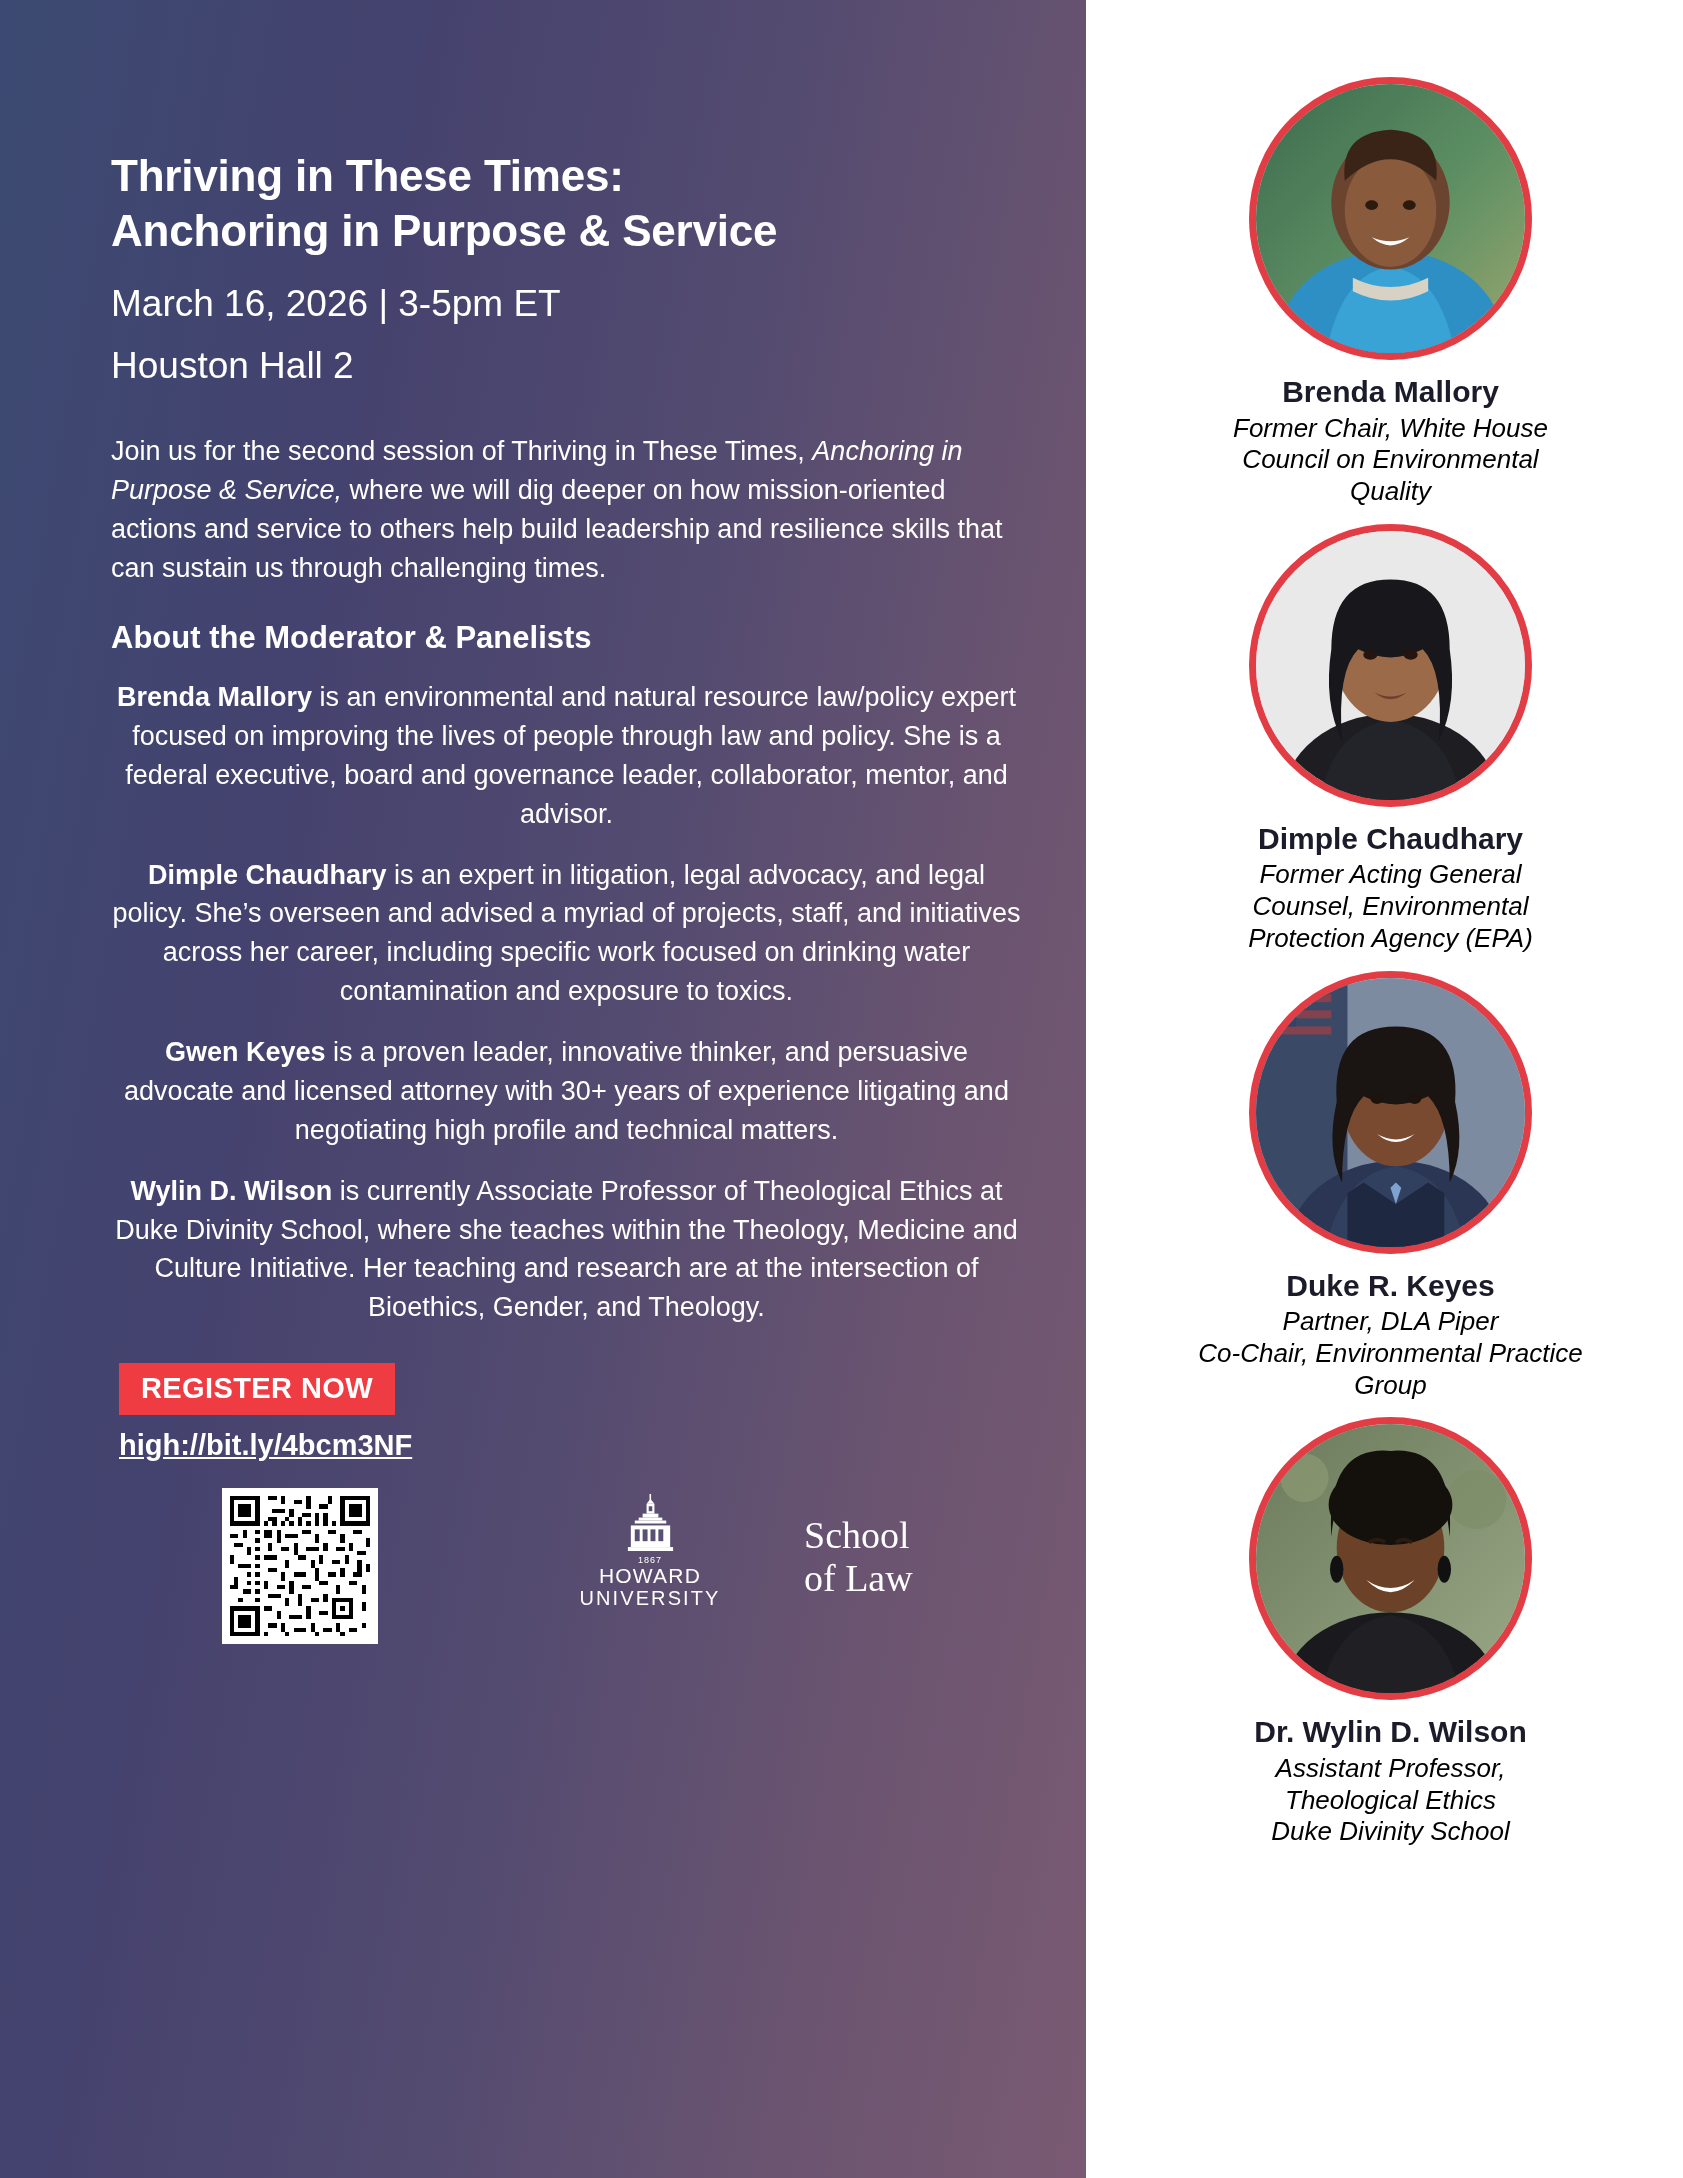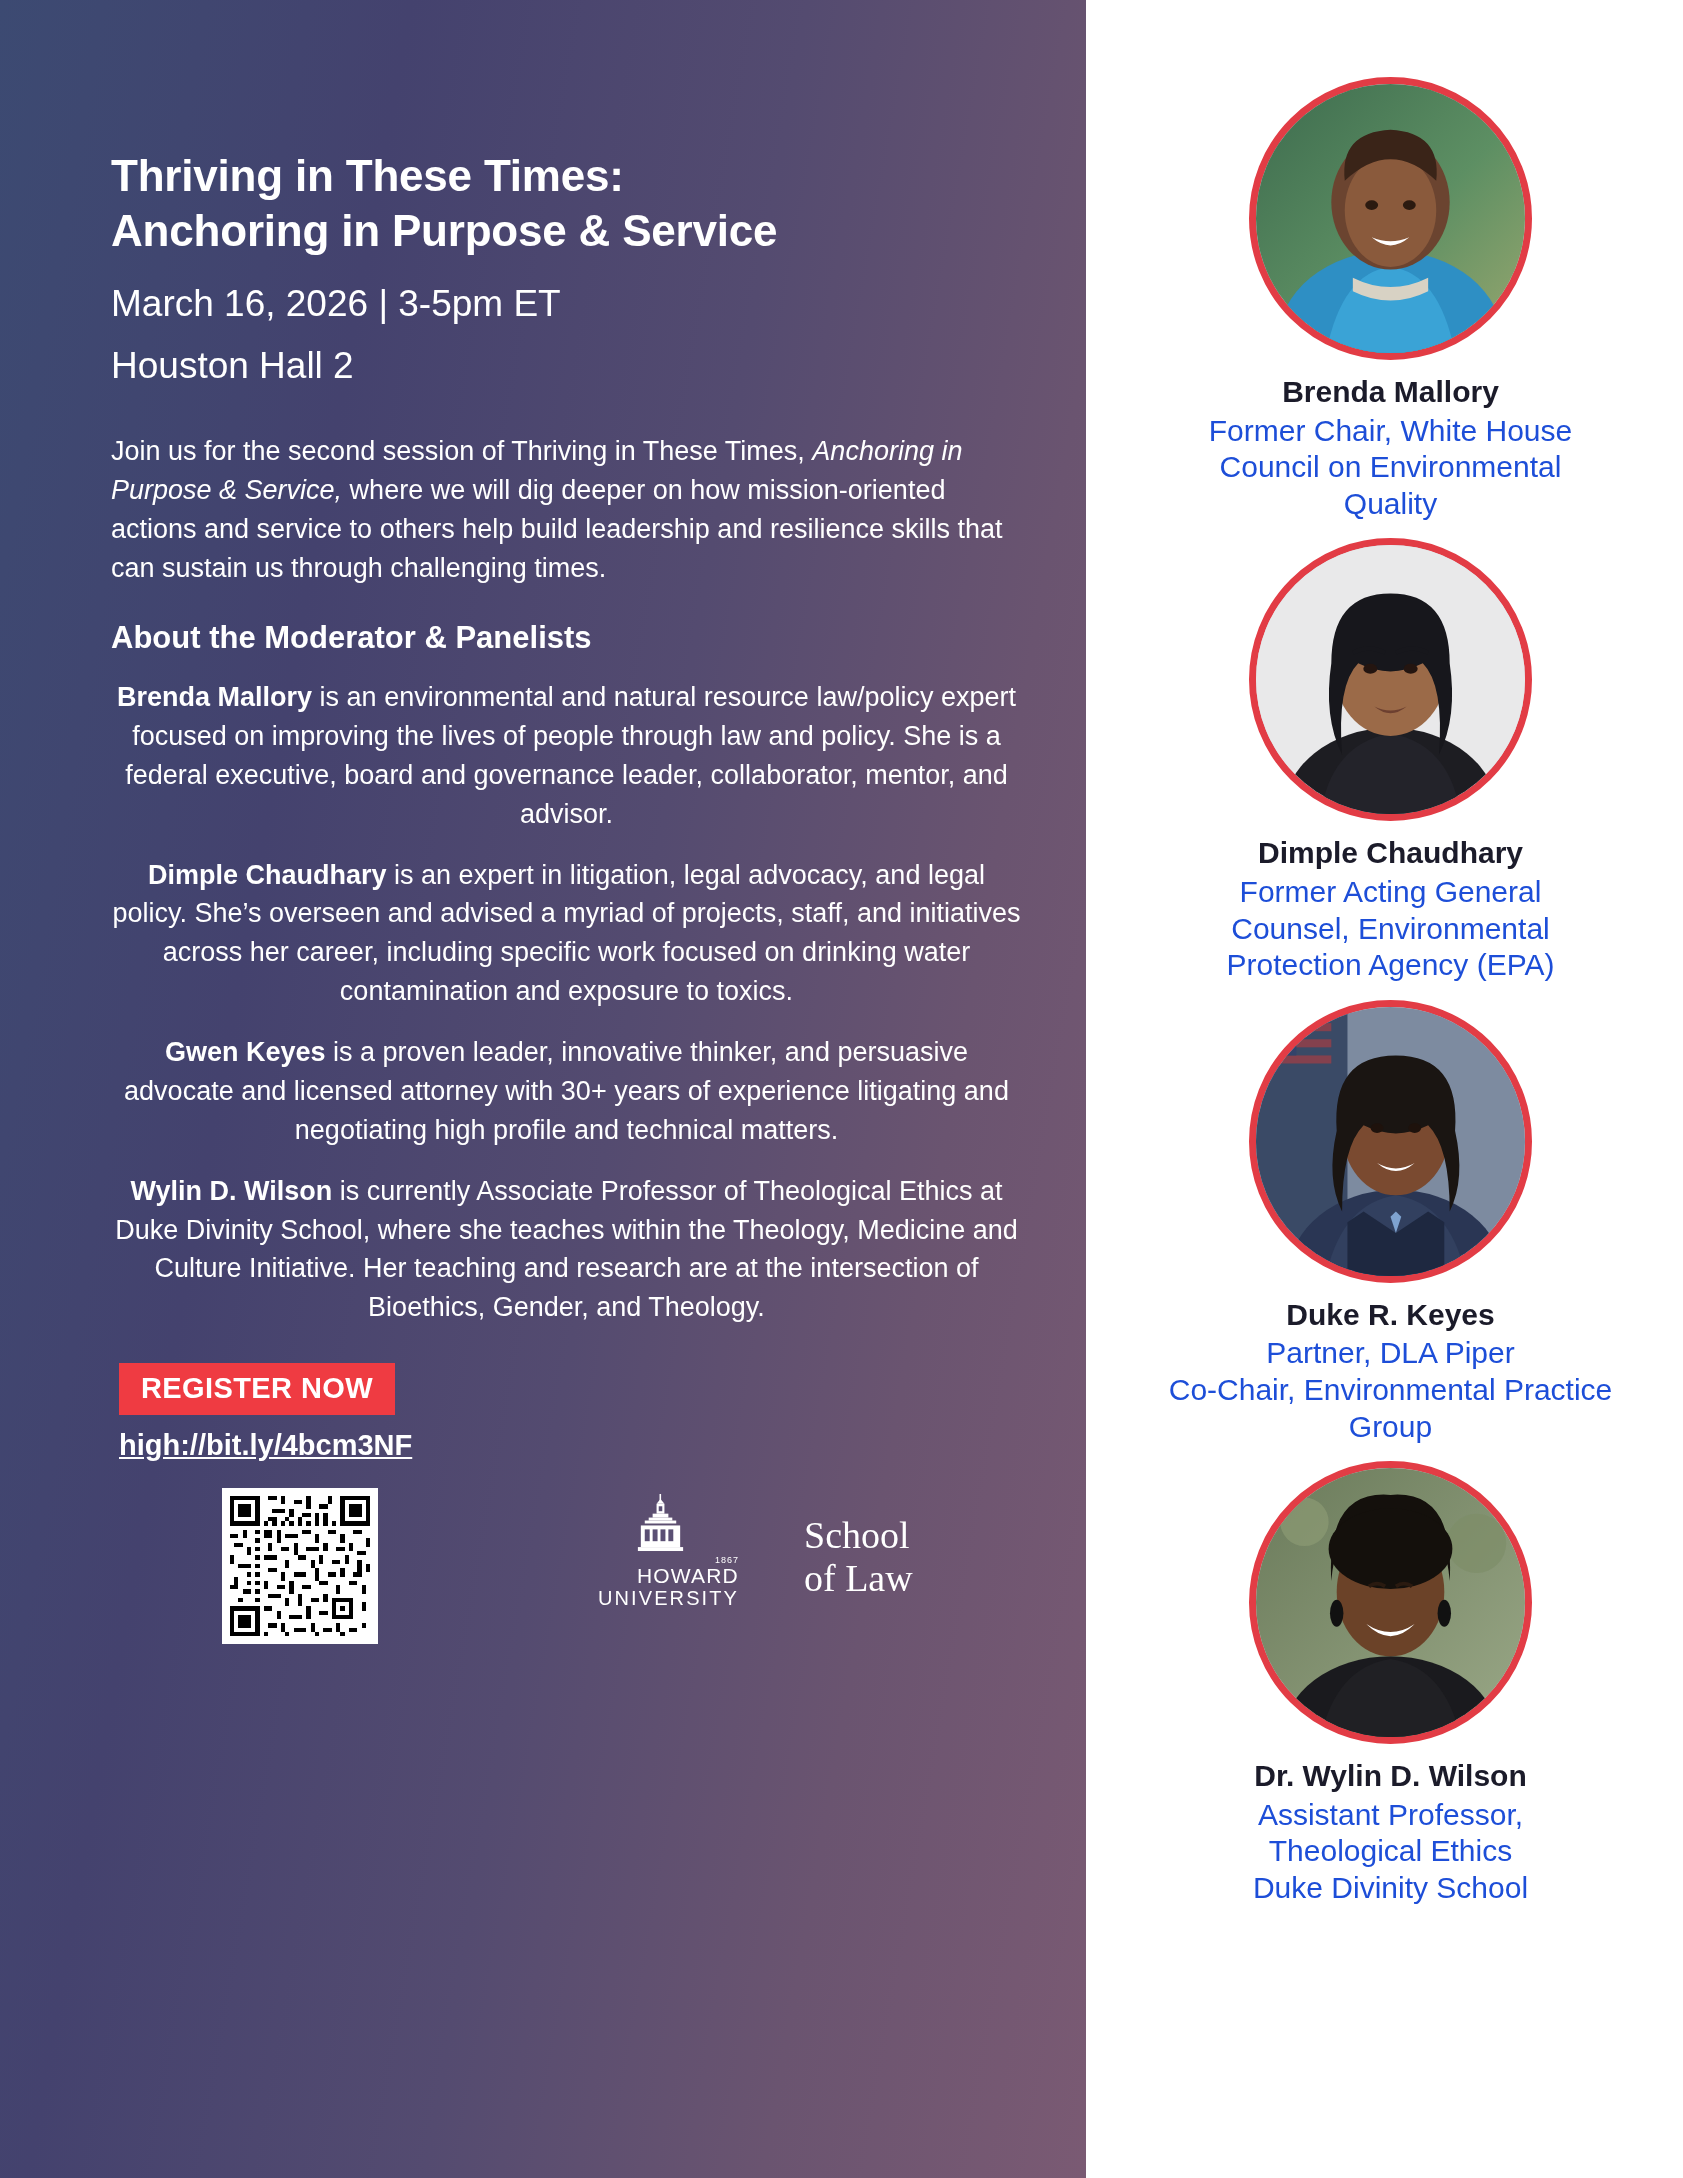--- a/index.html
+++ b/index.html
@@ -110,24 +110,24 @@
     top: 0;
     width: 156px;
     height: 156px;
     background: #ffffff;
     padding: 8px;
   }
   .qr svg { display: block; width: 100%; height: 100%; }
 
   .howard-logo {
     position: absolute;
-    left: 470px;
+    left: 460px;
     top: 4px;
     width: 158px;
-    text-align: right;
+    text-align: center;
     color: #ffffff;
   }
   .howard-mark { display: block; margin: 0 auto 2px auto; }
   .howard-est { font-size: 9px; letter-spacing: 1px; }
   .howard-name { font-size: 21px; letter-spacing: 1.2px; line-height: 1.06; }
   .howard-sub { font-size: 20px; letter-spacing: 2.1px; }
 
   .lawschool-logo {
     position: absolute;
     left: 693px;
@@ -164,24 +164,25 @@
   }
   .photo-inner { position: absolute; inset: 0; }
   .p-name {
     font-size: 30px;
     font-weight: bold;
     color: #1b1b2a;
     line-height: 1.22;
     margin-bottom: 2px;
   }
   .p-role {
-    font-size: 30px;
-    color: #1d4ed8;
+    font-size: 26px;
+    color: #000000;
     line-height: 1.22;
     padding: 0 26px;
+    font-style: italic;
   }
   .p-role .rline { display: block; }
 </style>
 </head>
 <body>
 
 <div class="page">
 
   <div class="left-panel">
     <div class="left-inner">

